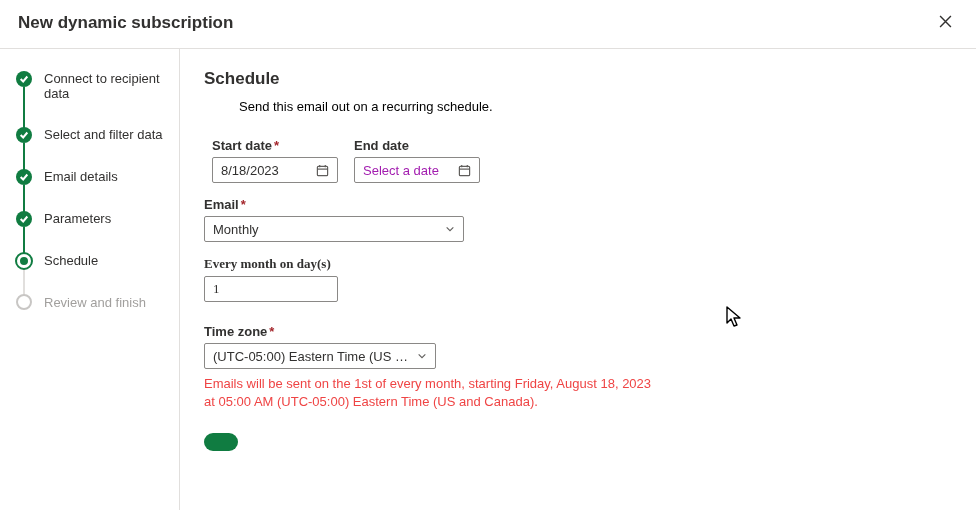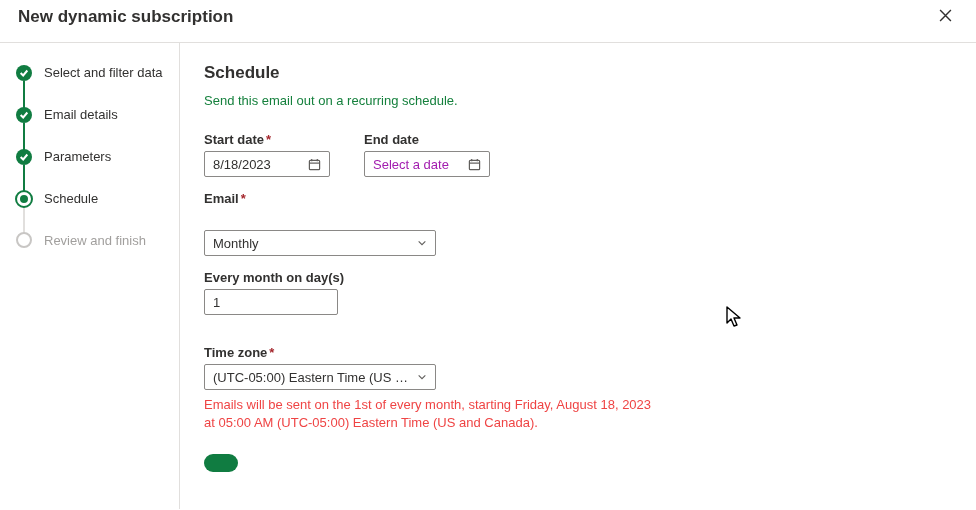--- a/index.html
+++ b/index.html
@@ -9,21 +9,21 @@
     color: #323130;
     background: #fff;
     width: 976px;
     height: 510px;
     overflow: hidden;
   }
   .header {
     display: flex;
     align-items: center;
     justify-content: space-between;
-    padding: 4px 18px 12px 18px;
+    padding: 10px 18px 12px 18px;
     border-bottom: 1px solid #e1dfdd;
   }
   .header-title {
     font-size: 17px;
     font-weight: 600;
     color: #323130;
   }
   .close-btn {
     font-size: 16px;
     cursor: pointer;
@@ -106,24 +106,25 @@
     padding: 20px 28px 12px 24px;
     overflow: auto;
   }
   .section-title {
     font-size: 17px;
     font-weight: 600;
     margin-bottom: 10px;
   }
   .section-desc {
     font-size: 13px;
-    color: #15803d;
+    color: #000000;
     margin-bottom: 24px;
-  }
-  .row { display: flex; gap: 34px; margin-bottom: 14px; }
+    margin-left: 35px;
+  }
+  .row { display: flex; gap: 16px; margin-bottom: 14px; margin-left: 8px; }
   .field { display: flex; flex-direction: column; }
   .label {
     font-size: 13px;
     font-weight: 600;
     margin-bottom: 4px;
     color: #323130;
   }
   .req { color: #a4262c; margin-left: 2px; }
   .input, .select {
     border: 1px solid #8a8886;
@@ -135,21 +136,21 @@
     color: #323130;
     background: #fff;
     display: flex;
     align-items: center;
     justify-content: space-between;
     cursor: pointer;
     text-align: center;
   }
   .input.date { width: 126px; }
   .input.small { width: 134px; }
-  .select.repeat { width: 232px; margin-top: 20px; }
+  .select.repeat { width: 260px; }
   .select.hm { width: 46px; }
   .select.ampm { width: 48px; }
   .select.tz { width: 232px; }
   .placeholder { color: #a21caf; }
   .chev {
     width: 10px;
     height: 10px;
     flex-shrink: 0;
     margin-left: 6px;
   }
@@ -196,20 +197,29 @@
   <div class="header-title">New dynamic subscription</div>
   <div class="close-btn">
     <svg width="13" height="13" viewBox="0 0 12 12">
         <path d="M1 1 L11 11 M11 1 L1 11" stroke="#323130" stroke-width="1.3" fill="none"></path>
       </svg>
   </div>
 </div>
 
 <div class="body">
   <div class="stepper">
+    <div class="step">
+      <div class="step-line"></div>
+      <div class="step-icon done">
+          <svg viewBox="0 0 12 12">
+            <path d="M2 6 L5 9 L10 3"></path>
+          </svg>
+        </div>
+      <div class="step-label">Connect to recipient data</div>
+    </div>
     <div class="step">
       <div class="step-line"></div>
       <div class="step-icon done">
           <svg viewBox="0 0 12 12">
             <path d="M2 6 L5 9 L10 3"></path>
           </svg>
         </div>
       <div class="step-label">Select and filter data</div>
     </div>
     <div class="step">
@@ -275,21 +285,21 @@
     <div class="field" style="margin-bottom:14px;">
       <div class="label"><span>Email</span><span class="req">*</span></div>
       <div class="select repeat">
         <span>Monthly</span>
         <svg class="chev" viewBox="0 0 12 12">
             <path d="M2 4 L6 8 L10 4" stroke="#605e5c" stroke-width="1.3" fill="none"></path>
           </svg>
       </div>
     </div>
 
-    <div class="field" style="margin-bottom:30px;">
+    <div class="field" style="margin-bottom:22px;font-family:Liberation Serif, serif;">
       <div class="label">Every month on day(s)</div>
       <div class="input small">
         <span>1</span>
       </div>
     </div>
 
 
     <div class="field" style="margin-bottom:3px;">
       <div class="label"><span>Time zone</span><span class="req">*</span></div>
       <div class="select tz">

